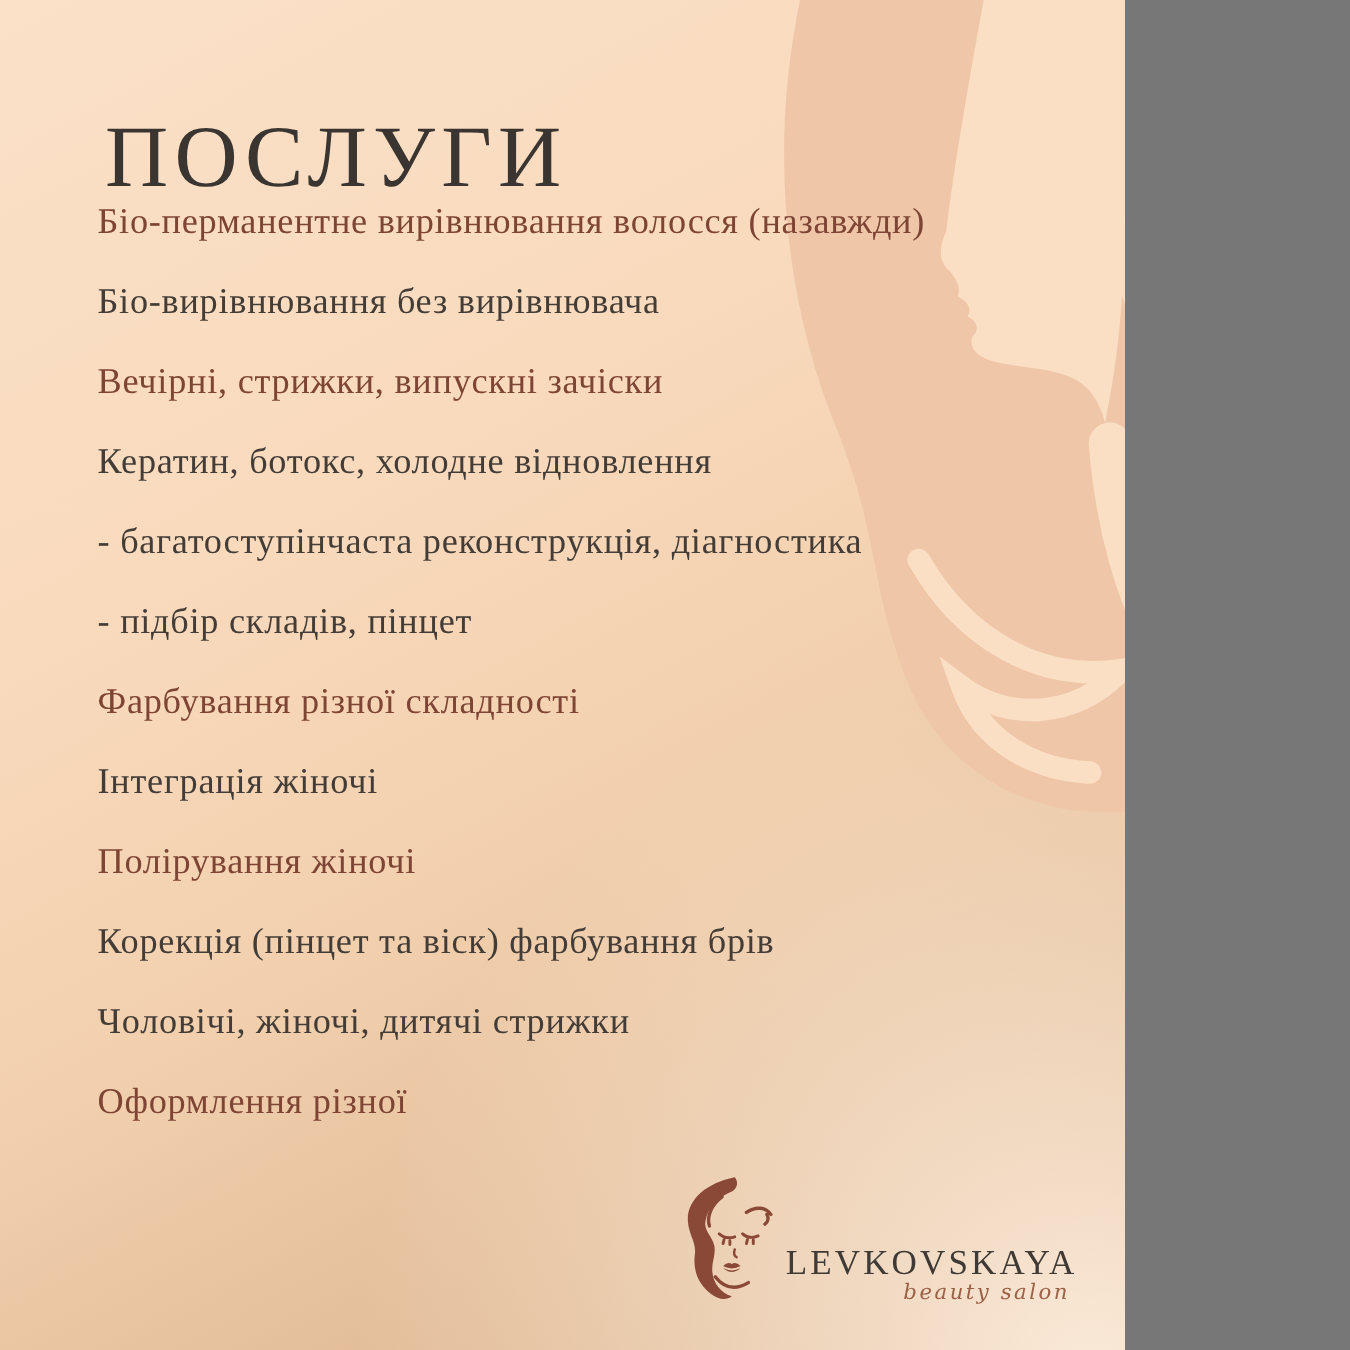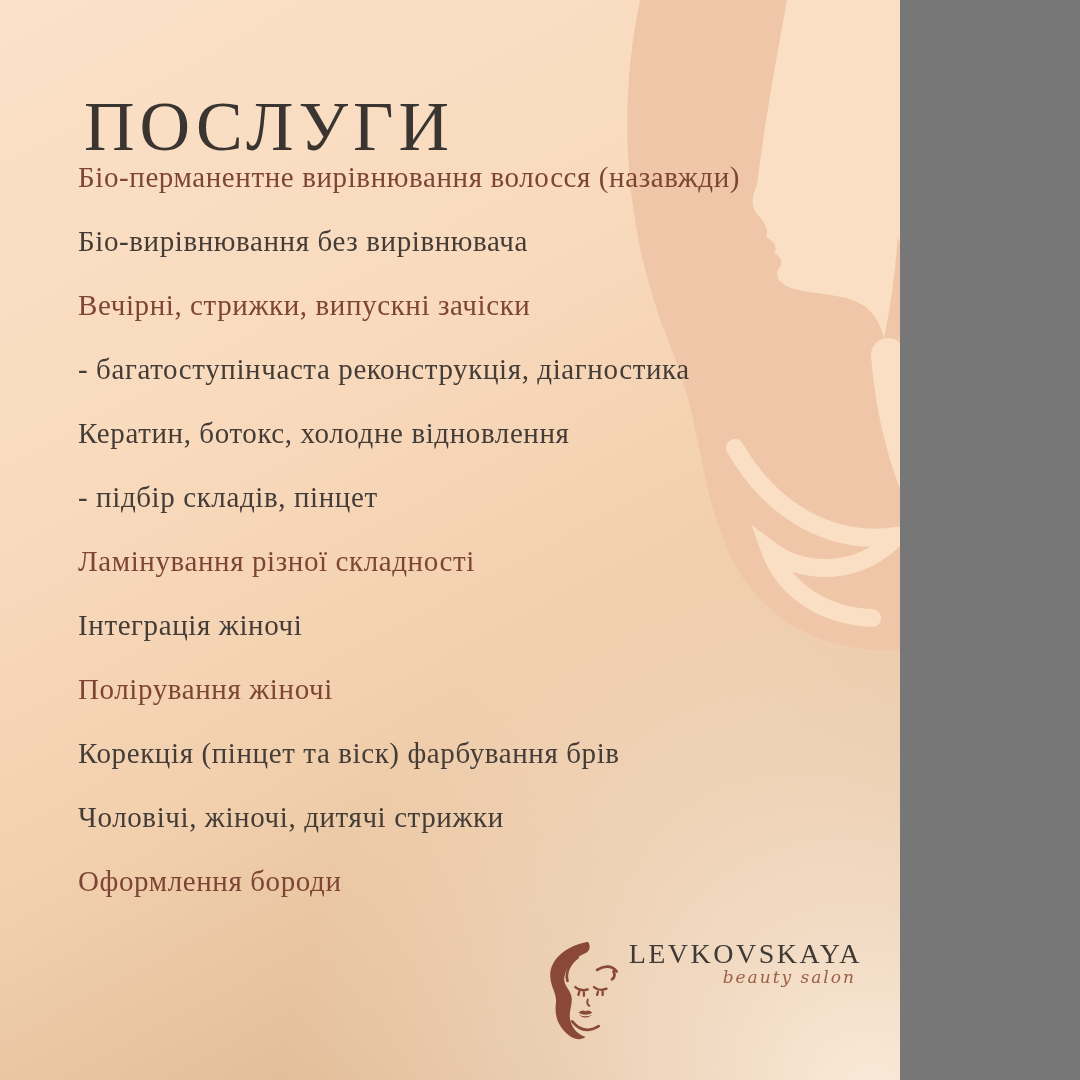--- a/index.html
+++ b/index.html
@@ -36,21 +36,21 @@
   .services li{
     font-size:29px;
     line-height:64px;
     letter-spacing:0.6px;
     color:var(--text-dark);
     white-space:nowrap;
   }
   .services li.hl{ color:var(--accent-brown); }
   .logo{
     position:absolute; right:38px; bottom:36px;
-    display:flex; align-items:flex-start; gap:10px;
+    display:flex; align-items:flex-end; gap:10px;
   }
   .logo-icon{ width:78px; height:106px; flex:none; }
   .logo-text{ display:flex; flex-direction:column; align-items:flex-end; }
   .logo-name{
     font-size:28px; letter-spacing:2.5px;
     color:#3f3a35; white-space:nowrap;
   }
   .logo-tagline{
     font-family:"DejaVu Serif", serif;
     font-style:italic;
@@ -95,29 +95,29 @@
 
     <path fill="none" stroke="#fbdfc4" stroke-width="18" stroke-linecap="round" d="M 735 448 C 772 512 832 546 897 536 C 860 576 805 576 770 550 C 785 592 826 616 872 618"></path>
   </svg>
 
   <h1 class="page-title">ПОСЛУГИ</h1>
 
   <ul class="services">
     <li class="hl">Біо-перманентне вирівнювання волосся (назавжди)</li>
     <li>Біо-вирівнювання без вирівнювача</li>
     <li class="hl">Вечірні, стрижки, випускні зачіски</li>
+    <li>Кератин, ботокс, холодне відновлення</li>
     <li>- багатоступінчаста реконструкція, діагностика</li>
-    <li>Кератин, ботокс, холодне відновлення</li>
     <li>- підбір складів, пінцет</li>
-    <li class="hl">Ламінування різної складності</li>
+    <li class="hl">Фарбування різної складності</li>
     <li>Інтеграція жіночі</li>
     <li class="hl">Полірування жіночі</li>
     <li>Корекція (пінцет та віск) фарбування брів</li>
     <li>Чоловічі, жіночі, дитячі стрижки</li>
-    <li class="hl">Оформлення бороди</li>
+    <li class="hl">Оформлення різної</li>
   </ul>
 
   <div class="logo">
     <svg class="logo-icon" viewBox="0 0 100 130" aria-hidden="true">
 
       <path fill="#8a4936" d="M 60 2
         C 30 8 10 26 12 48
         C 13 61 21 69 19 82
         C 17 98 23 112 36 122
         C 44 128 52 128 57 124

